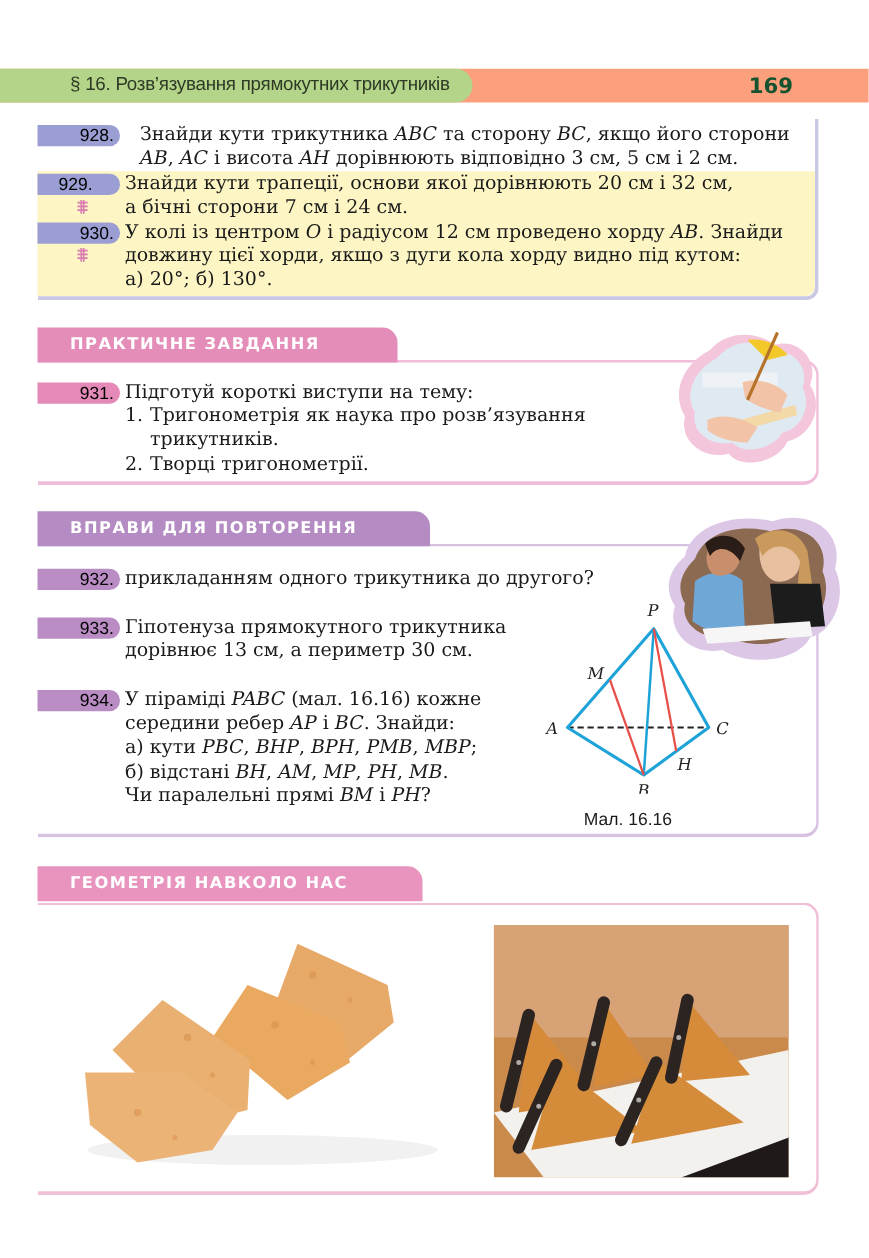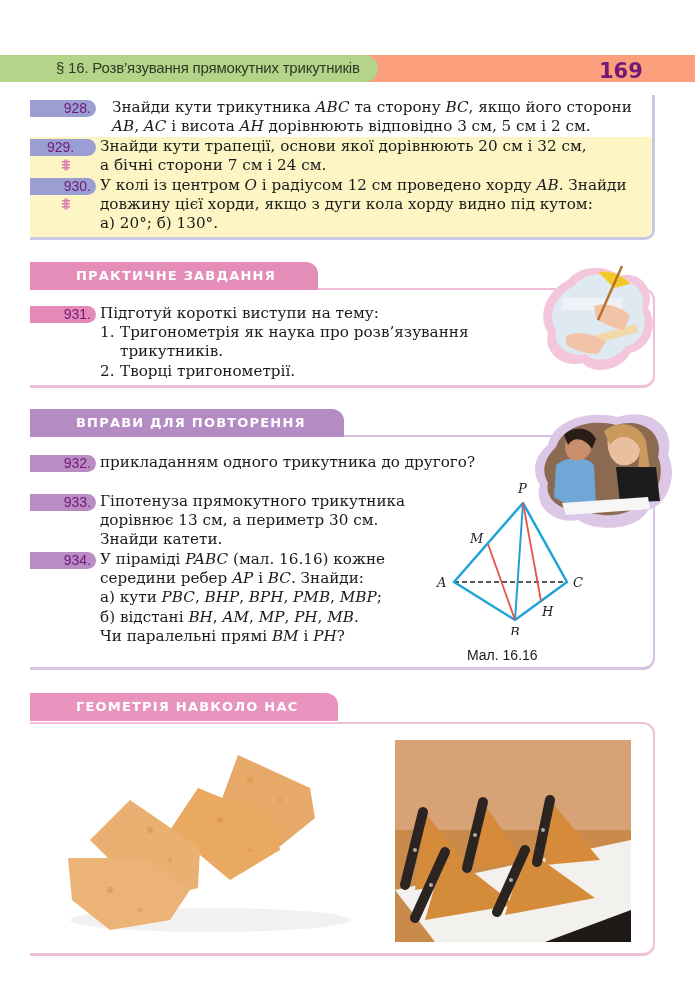--- a/index.html
+++ b/index.html
@@ -2,37 +2,37 @@
 <html><head>
 <meta charset="utf-8">
 <style>
   * { box-sizing: border-box; margin: 0; padding: 0; }
   html, body { width: 695px; height: 1006px; background: #ffffff; overflow: hidden; }
   body { position: relative; font-family: "DejaVu Serif", serif; color: #1a1a1a; }
 
   .header-band { position: absolute; left: 0; top: 55px; width: 695px; height: 27px; background: #fb9f7c; }
   .header-green { position: absolute; left: 0; top: 0; width: 378px; height: 27px; background: #b3d489; border-radius: 0 14px 14px 0; }
   .header-title { position: absolute; left: 56px; top: 4px; font-family: "Liberation Sans", sans-serif; font-size: 15px; color: #2e3a26; letter-spacing: -0.2px; }
-  .page-num { position: absolute; left: 599px; top: 4px; font-family: "DejaVu Sans", sans-serif; font-weight: bold; font-size: 21px; color: #701a75; }
-
-  .num-badge { position: absolute; height: 17px; border-radius: 0 9px 9px 0; color: #701a75; font-family: "Liberation Sans", sans-serif; font-size: 14px; line-height: 17px; text-align: right; padding-right: 5px; }
+  .page-num { position: absolute; left: 599px; top: 4px; font-family: "DejaVu Sans", sans-serif; font-weight: bold; font-size: 17px; color: #14532d; }
+
+  .num-badge { position: absolute; height: 17px; border-radius: 0 9px 9px 0; color: #000000; font-family: "Liberation Sans", sans-serif; font-size: 14px; line-height: 17px; text-align: right; padding-right: 5px; }
   .num-blue { background: #9b9ed3; }
   .num-pink { background: #e58ab8; }
   .num-purple { background: #b98cc4; }
 
   .text { position: absolute; font-size: 15.2px; line-height: 19.2px; }
   .text i { font-style: italic; }
   .justify { text-align: justify; text-align-last: left; }
 
   .box1 { position: absolute; left: 30px; top: 95px; width: 625px; height: 145px; border-right: 3px solid #c9c9e6; border-bottom: 3px solid #c9c9e6; border-radius: 0 0 10px 0; }
   .box1-yellow { position: absolute; left: 30px; top: 137px; width: 622px; height: 100px; background: #fdf6c4; border-radius: 0 0 8px 0; }
 
   .difficulty-icon { position: absolute; width: 20px; height: 16px; color: #d97fb0; font-family: "DejaVu Sans", sans-serif; font-size: 15px; line-height: 16px; font-weight: bold; text-align: center; }
 
-  .section-tab { position: absolute; left: 30px; height: 28px; border-radius: 0 12px 0 0; color: #fff; font-family: "DejaVu Sans", sans-serif; font-weight: bold; font-size: 13px; letter-spacing: 1.2px; line-height: 28px; padding-left: 46px; }
+  .section-tab { position: absolute; left: 30px; height: 28px; border-radius: 0 12px 0 0; color: #fff; font-family: "DejaVu Sans", sans-serif; font-weight: bold; font-size: 13px; letter-spacing: 1.2px; line-height: 28px; padding-left: 26px; }
   .tab-pink { background: #e48db9; }
   .tab-purple { background: #b48bc2; }
   .tab-rose { background: #e894bf; }
 
   .section-box { position: absolute; left: 30px; border-top: 2px solid; border-right: 2px solid; border-bottom: 3px solid; border-radius: 0 12px 12px 0; }
   .box-pink { border-color: #f1bcd8; }
   .box-purple { border-color: #d7c2e2; }
   .box-rose { border-color: #f2bfd9; }
 
   .blob { position: absolute; }
@@ -120,21 +120,20 @@
 
 <div class="num-badge num-purple" style="left:30px; top:455px; width:66px;">932.</div>
 <div class="text" style="left:100px; top:453px; width:420px;">
   <div>прикладанням одного трикутника до другого?</div>
 </div>
 
 <div class="num-badge num-purple" style="left:30px; top:494px; width:66px;">933.</div>
 <div class="text" style="left:100px; top:492px; width:313px;">
   <div class="justify">Гіпотенуза прямокутного трикутника</div>
   <div class="justify">дорівнює 13 см, а периметр 30 см.</div>
-  <div>Знайди катети.</div>
 </div>
 
 <div class="num-badge num-purple" style="left:30px; top:552px; width:66px;">934.</div>
 <div class="text" style="left:100px; top:550px; width:313px;">
   <div class="justify">У піраміді <i>PABC</i> (мал. 16.16) кожне</div>
   <div>середини ребер <i>AP</i> і <i>BC</i>. Знайди:</div>
   <div>а) кути <i>PBC</i>, <i>BHP</i>, <i>BPH</i>, <i>PMB</i>, <i>MBP</i>;</div>
   <div>б) відстані <i>BH</i>, <i>AM</i>, <i>MP</i>, <i>PH</i>, <i>MB</i>.</div>
   <div>Чи паралельні прямі <i>BM</i> і <i>PH</i>?</div>
 </div>

